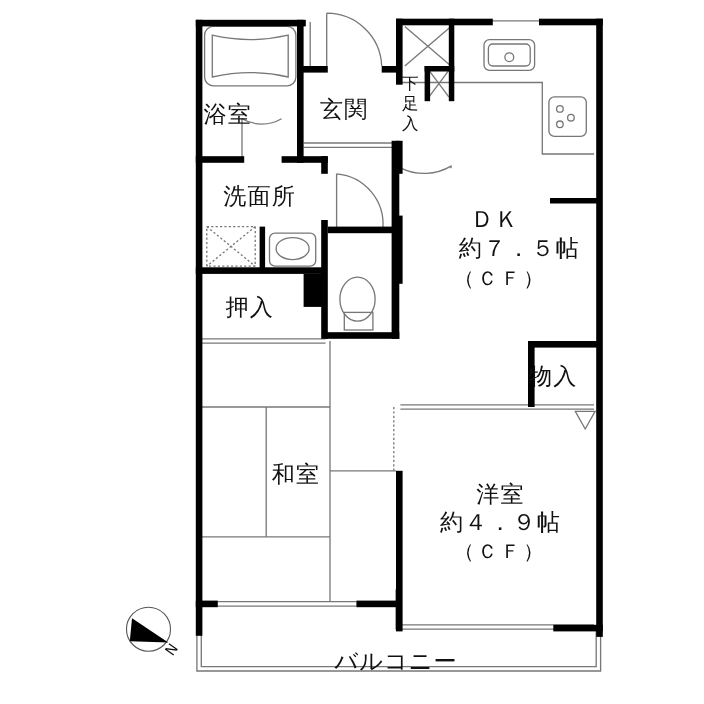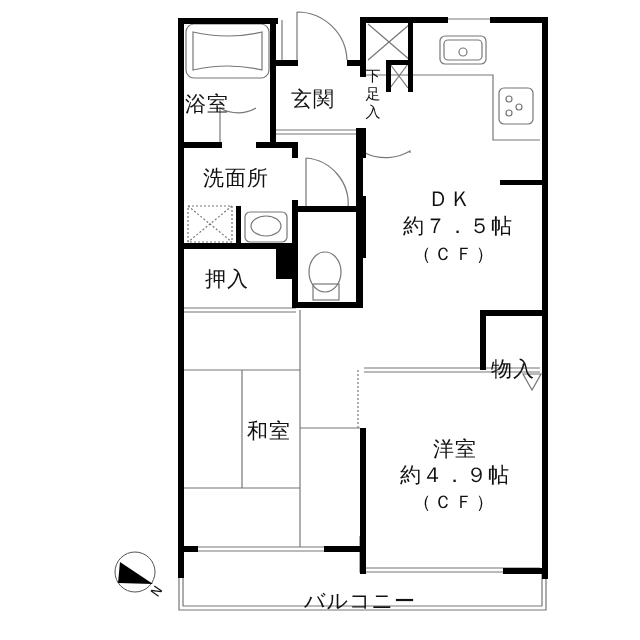--- a/index.html
+++ b/index.html
@@ -143,25 +143,25 @@
 <div>
   <div class="vert" style="left:364px;top:68px;">下</div>
   <div class="vert" style="left:364px;top:86px;">足</div>
   <div class="vert" style="left:364px;top:104px;">入</div>
 </div>
 <div class="lbl" style="left:203px;top:167px;">洗面所</div>
 <div class="lbl" style="left:205px;top:268px;">押入</div>
 
 <div>
   <div class="lbl" style="left:420px;top:188px;width:100px;margin-left:-20px;">ＤＫ</div>
-  <div class="lbl" style="left:398px;top:215px;width:120px;">約７．５帖</div>
+  <div class="lbl" style="left:412px;top:215px;width:120px;">約７．５帖</div>
   <div class="lbl small" style="left:395px;top:243px;width:120px;">（ＣＦ）</div>
 </div>
 
-<div class="lbl" style="left:491px;top:331px;margin-top:27px;">物入</div>
+<div class="lbl" style="left:481px;top:331px;">物入</div>
 <div class="lbl" style="left:247px;top:420px;">和室</div>
 
 <div>
   <div class="lbl" style="left:395px;top:438px;width:120px;">洋室</div>
   <div class="lbl" style="left:395px;top:464px;width:120px;">約４．９帖</div>
   <div class="lbl small" style="left:395px;top:491px;width:120px;">（ＣＦ）</div>
 </div>
 
 <div class="lbl" style="left:300px;top:590px;width:120px;text-align:center;">バルコニー</div>
 <div class="lbl" style="left:152px;top:580px;font-size:13px;transform:rotate(-55deg);">N</div>

